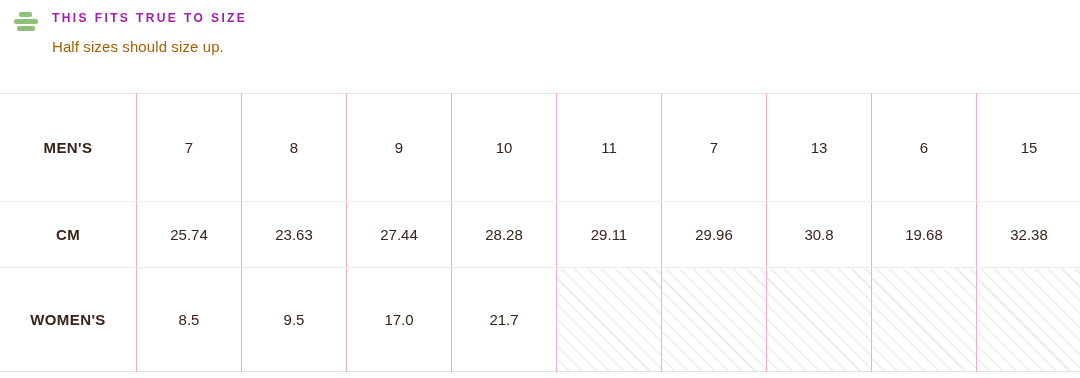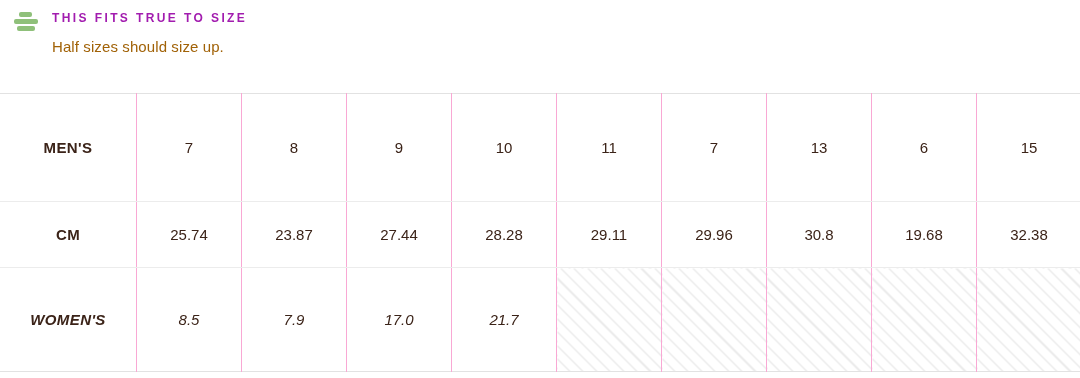--- a/index.html
+++ b/index.html
@@ -83,21 +83,20 @@
     border-right: 1px solid #f9a8d4;
     border-bottom: 1px solid #ececec;
     text-align: center;
     vertical-align: middle;
     font-size: 15px;
     color: #3b2318;
     padding: 0;
   }
   table.size-table tr:last-child td {
     border-bottom: none;
-    font-style: italic;
   }
   table.size-table td:last-child {
     border-right: 1px solid #4d7c0f;
   }
 
   td.row-label {
     width: 136px;
     font-weight: bold;
     font-size: 15px;
     letter-spacing: 0.4px;
@@ -150,34 +149,34 @@
         <td class="data-cell">11</td>
         <td class="data-cell">7</td>
         <td class="data-cell">13</td>
         <td class="data-cell">6</td>
         <td class="data-cell">15</td>
       </tr>
 
       <tr class="row-cm">
         <td class="row-label">CM</td>
         <td class="data-cell">25.74</td>
-        <td class="data-cell">23.87</td>
+        <td class="data-cell">23.63</td>
         <td class="data-cell">27.44</td>
         <td class="data-cell">28.28</td>
         <td class="data-cell">29.11</td>
         <td class="data-cell">29.96</td>
         <td class="data-cell">30.8</td>
         <td class="data-cell">19.68</td>
         <td class="data-cell">32.38</td>
       </tr>
 
       <tr class="row-womens">
         <td class="row-label">WOMEN'S</td>
         <td class="data-cell">8.5</td>
-        <td class="data-cell">7.9</td>
+        <td class="data-cell">9.5</td>
         <td class="data-cell">17.0</td>
         <td class="data-cell">21.7</td>
         <td class="data-cell empty-cell"></td>
         <td class="data-cell empty-cell"></td>
         <td class="data-cell empty-cell"></td>
         <td class="data-cell empty-cell"></td>
         <td class="data-cell empty-cell"></td>
       </tr>
     </tbody>
   </table>

